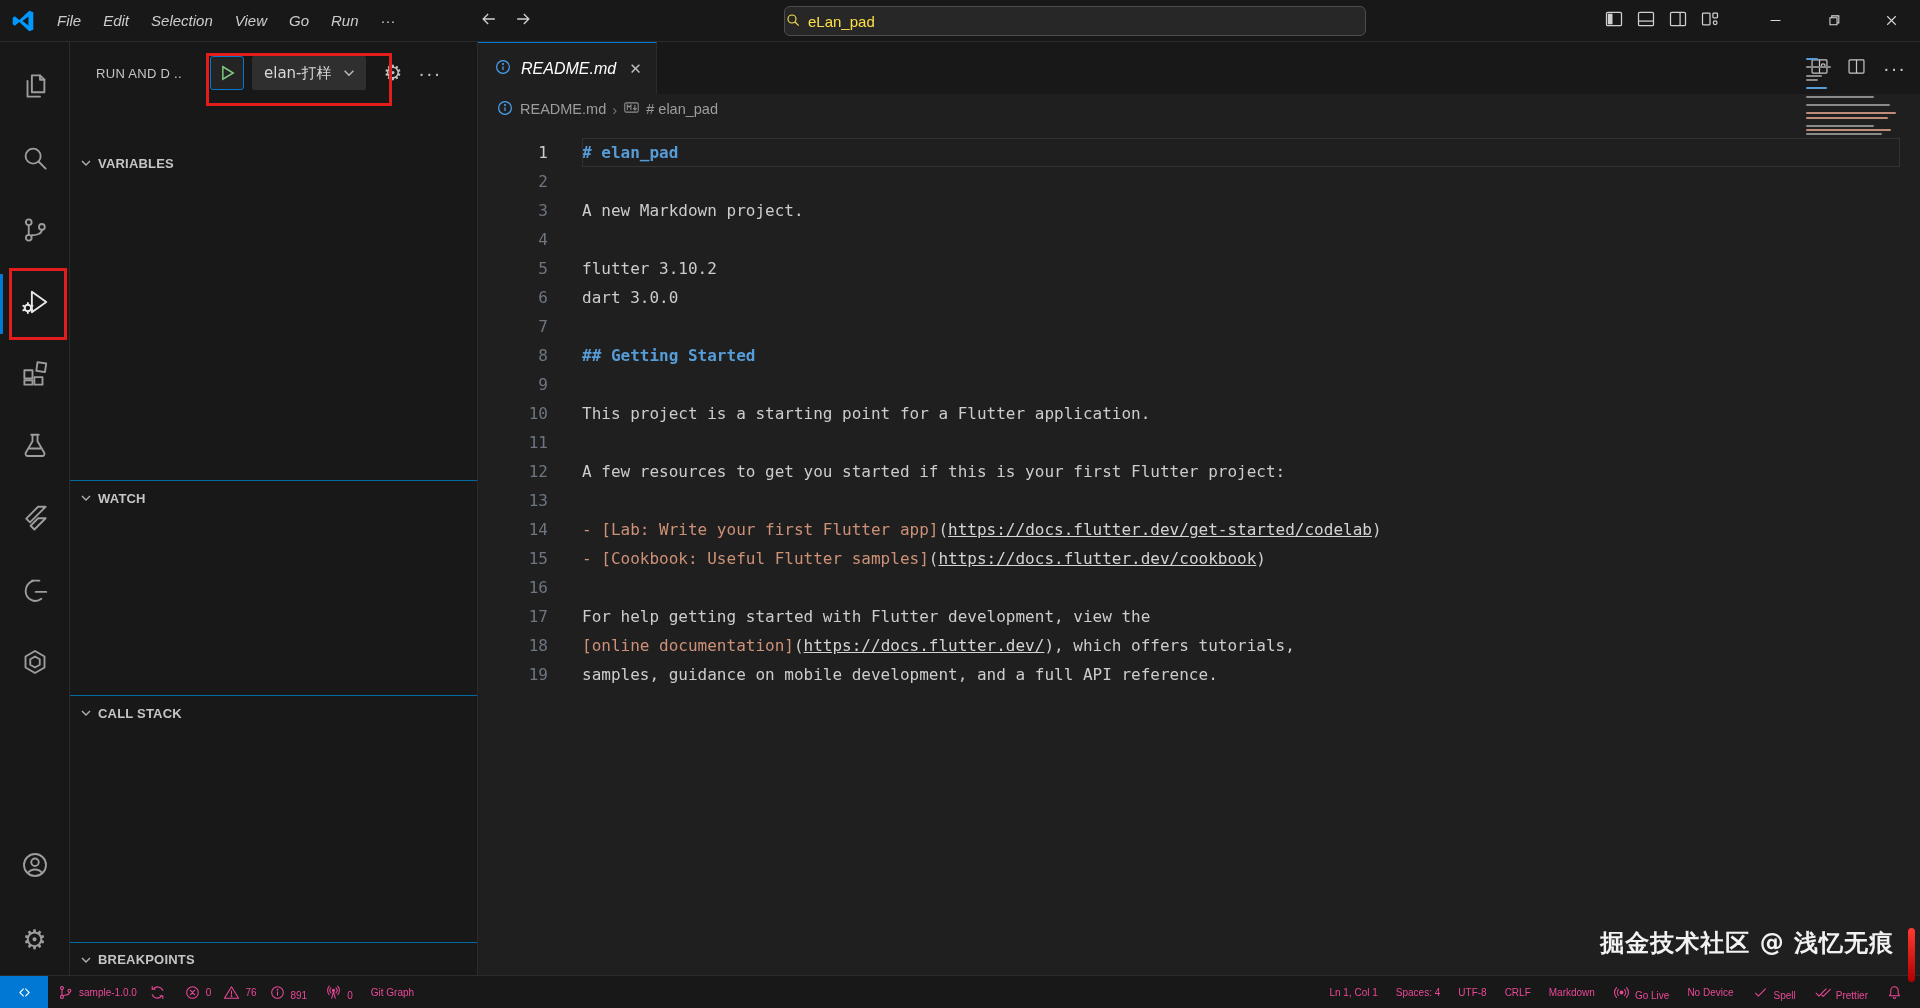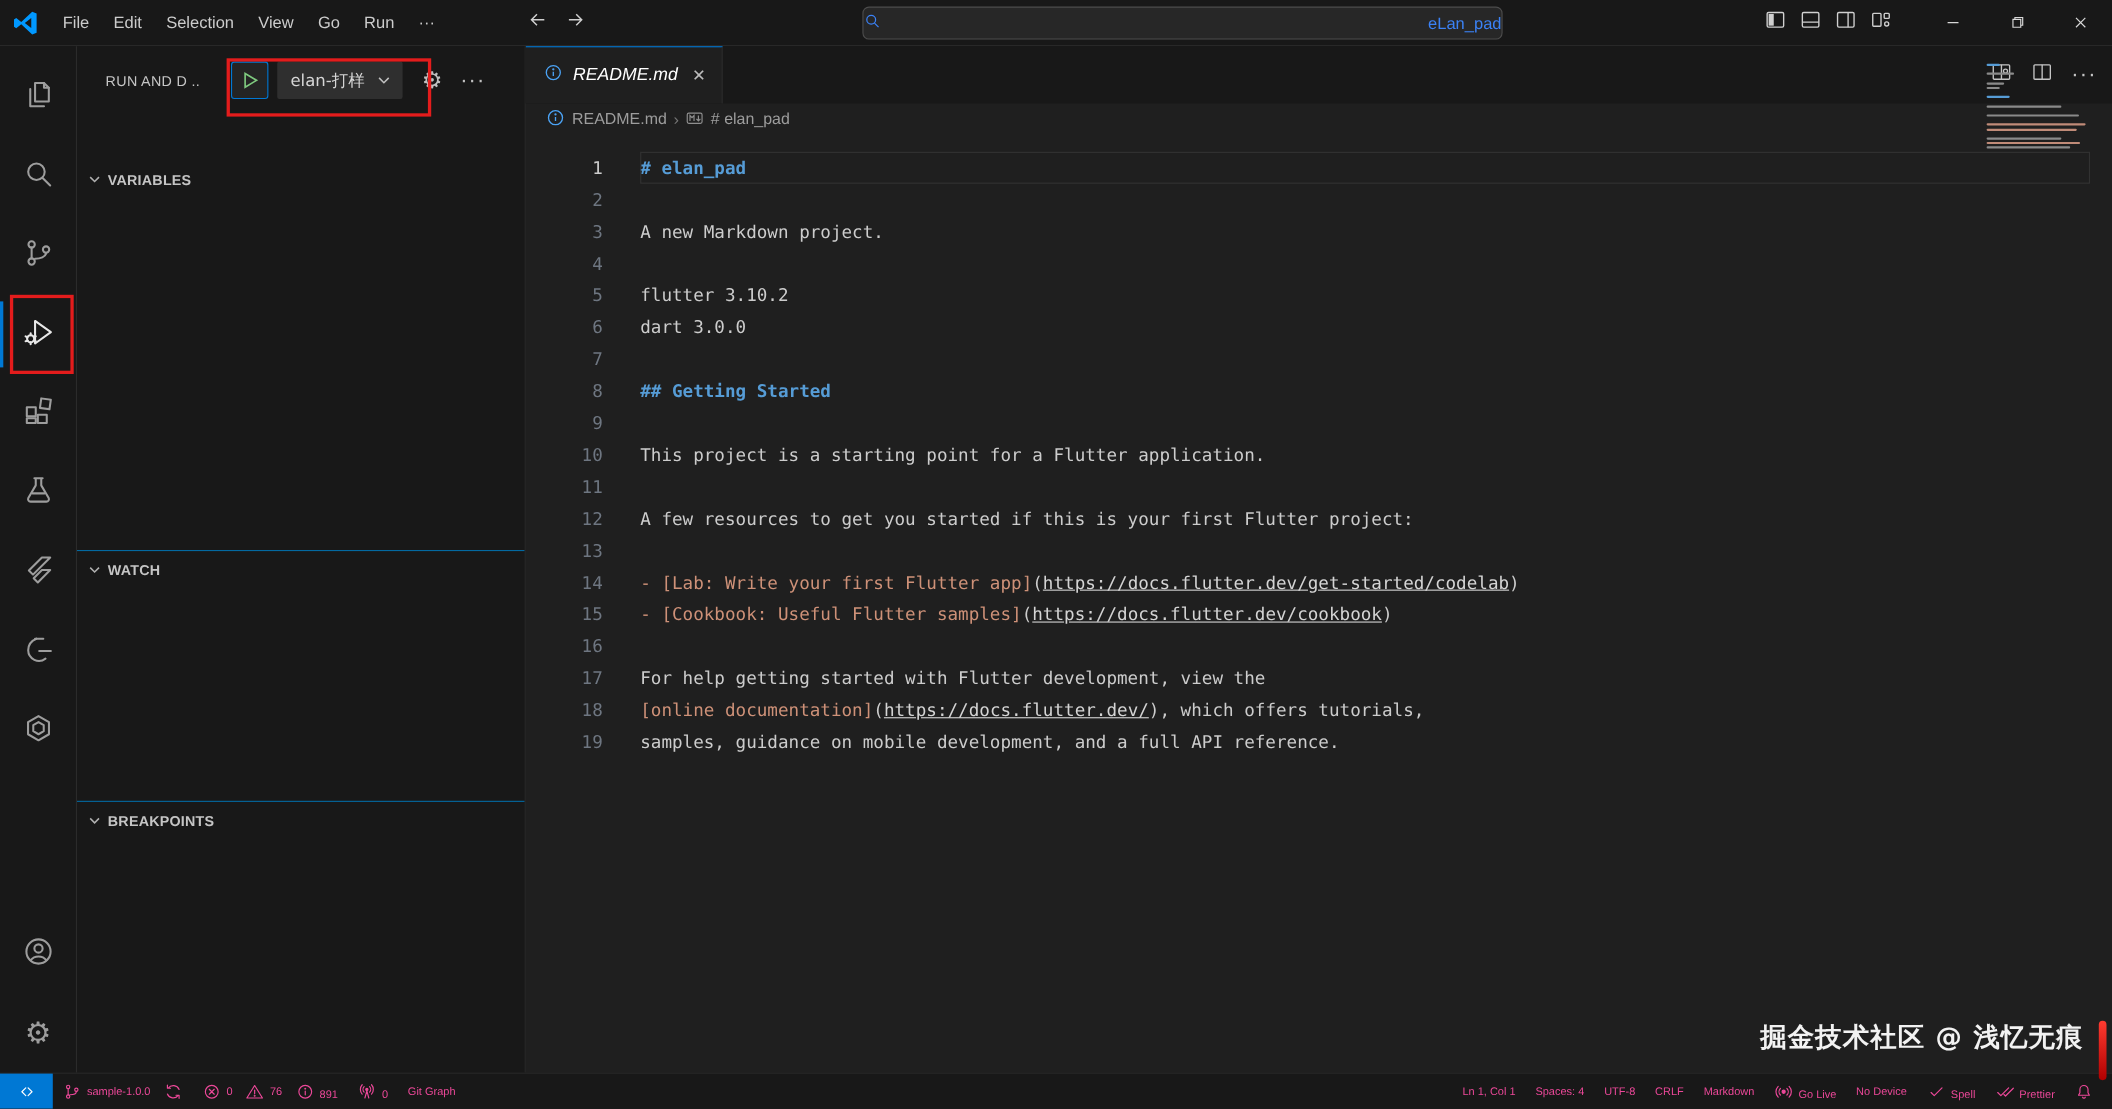--- a/index.html
+++ b/index.html
@@ -4,28 +4,28 @@
 <style>
   * { margin:0; padding:0; box-sizing:border-box; }
   html,body { width:1920px; height:1008px; overflow:hidden; background:#1f1f1f;
               font-family:"Liberation Sans", sans-serif; color:#cccccc; }
   .app { width:1920px; height:1008px; display:flex; flex-direction:column; position:relative; }
 
   
   .titlebar { height:42px; background:#181818; border-bottom:1px solid #2b2b2b;
               display:flex; align-items:center; flex:0 0 42px; position:relative; }
   .vscode-logo { width:46px; display:flex; justify-content:center; }
-  .menu { display:flex; align-items:center; }
+  .menu { display:flex; align-items:center;font-style:italic; }
   .menu-item { padding:5px 11px; font-size:15px; color:#cccccc; border-radius:5px; cursor:default; }
   .nav-arrows { display:flex; align-items:center; margin-left:72px; gap:14px; color:#cfcfcf; }
   .nav-arrows .icn svg{ width:20px; height:20px; }
   .command-center { position:absolute; left:784px; top:6px; width:582px; height:30px;
                     background:#272727; border:1px solid #4d4d4d; border-radius:6px;
-                    display:flex; align-items:center; justify-content:space-between; gap:7px;
-                    color:#3b82f6; font-size:15px; }
+                    display:flex; align-items:center; justify-content:flex-start; gap:7px;
+                    color:#fde047; font-size:15px; }
   .win-actions { margin-left:auto; display:flex; align-items:center; height:100%; }
   .layout-icons { display:flex; align-items:center; gap:12px; margin-right:26px; color:#d0d0d0; }
   .layout-icons .icn svg { width:20px; height:20px; }
   .win-btn { width:58px; height:42px; display:flex; align-items:center; justify-content:center; color:#d8d8d8; }
   .win-btn svg { width:17px; height:17px; }
 
   
   .main { flex:1 1 auto; display:flex; min-height:0; }
 
   
@@ -291,20 +291,28 @@
         </div>
       </div>
       <div class="sb-section sec-watch">
         <div class="sb-sec-header">
           <svg viewBox="0 0 16 16" fill="none" stroke="currentColor" stroke-width="1.4">
               <path d="M4 6l4 4 4-4"></path>
             </svg>
           <span>WATCH</span>
         </div>
       </div>
+      <div class="sb-section sec-callstack">
+        <div class="sb-sec-header">
+          <svg viewBox="0 0 16 16" fill="none" stroke="currentColor" stroke-width="1.4">
+              <path d="M4 6l4 4 4-4"></path>
+            </svg>
+          <span>CALL STACK</span>
+        </div>
+      </div>
       <div class="sb-section sec-breakpoints">
         <div class="sb-sec-header">
           <svg viewBox="0 0 16 16" fill="none" stroke="currentColor" stroke-width="1.4">
               <path d="M4 6l4 4 4-4"></path>
             </svg>
           <span>BREAKPOINTS</span>
         </div>
       </div>
     </div>
 

